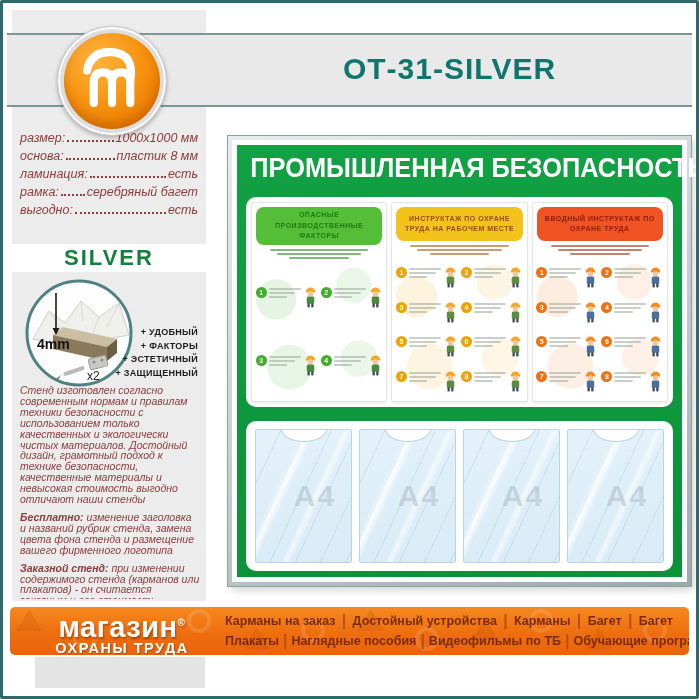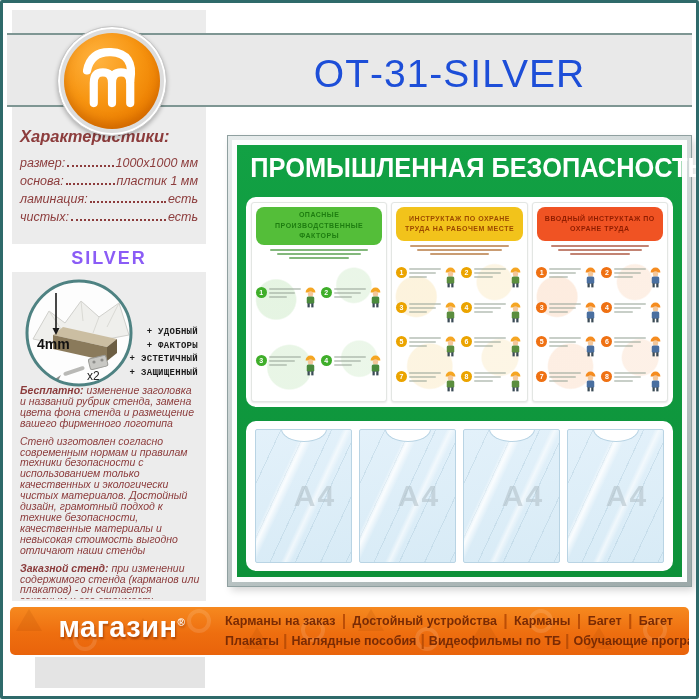--- a/index.html
+++ b/index.html
@@ -7,46 +7,46 @@
   .page { position:relative; width:699px; height:699px; background:#fff; overflow:hidden; }
   .page-border { position:absolute; inset:0; border:3px solid #2F6A6A; border-radius:2px; pointer-events:none; z-index:50; }
 
   
   .sidebar-bg { position:absolute; left:12px; top:10px; width:194px; height:591px; background:#ECECEC; z-index:1; }
 
   
   .header-band { position:absolute; left:7px; right:7px; top:33px; height:74px; background:#E9E9E9;
                  border-top:2px solid #7E9693; border-bottom:2px solid #7E9693; z-index:2; }
   .header-title { position:absolute; left:215px; right:15px; top:52px; text-align:center;
-                  font-size:39px; font-weight:normal; letter-spacing:1px; color:#1d4ed8; z-index:3; }
+                  font-size:30px; font-weight:bold; letter-spacing:1px; color:#0f766e; z-index:3; }
 
   
   .logo-wrap { position:absolute; left:57px; top:26px; width:110px; height:110px; border-radius:50%;
                background:#DDDDDD; border:1px solid #C6C6C6; box-shadow:0 2px 4px rgba(0,0,0,.25), inset 0 0 0 2px #fff; z-index:4; }
   .logo-orange { position:absolute; inset:6px; border-radius:50%;
                background:radial-gradient(circle at 35% 28%, #FFB340 0%, #F79511 45%, #EC7E00 75%, #E06F00 100%);
                box-shadow:inset 0 -6px 10px rgba(160,70,0,.35); }
   .logo-orange svg { position:absolute; inset:0; width:100%; height:100%; }
 
   
   .specs { position:absolute; left:20px; top:127px; width:178px; z-index:2; color:#8C3C3C; }
   .specs-title { font-size:16.5px; font-weight:bold; font-style:italic; margin-bottom:6px; }
   .spec-row { display:flex; align-items:flex-end; font-size:12.5px; font-style:italic; height:18px; white-space:nowrap; }
   .spec-dots { flex:1; border-bottom:2px dotted #8C3C3C; margin:0 2px 3px 2px; min-width:8px; }
   .silver-band { position:absolute; left:12px; top:244px; width:194px; height:28px; background:#FFF;
                  display:flex; align-items:center; justify-content:center; z-index:2;
-                 font-size:18px; font-weight:bold; letter-spacing:2px; color:#8b5cf6; }
+                 font-size:22px; font-weight:bold; letter-spacing:2px; color:#15803d; }
 
   
   .diagram { position:absolute; left:23px; top:277px; width:112px; height:112px; z-index:2; }
   .diagram svg { width:100%; height:100%; }
 
   
   .features { position:absolute; left:108px; top:326px; width:90px; text-align:right; z-index:2; }
-  .feature { font-size:9px; font-weight:bold; color:#1C1C1C; line-height:13.5px; letter-spacing:.3px;font-family:Liberation Mono, monospace; }
+  .feature { font-size:9px; font-weight:bold; color:#1C1C1C; line-height:13.5px; letter-spacing:.3px; }
 
   
   .side-paragraphs { position:absolute; left:20px; top:385px; width:180px; height:214px; overflow:hidden; z-index:2; color:#8C3C3C; }
   .side-par { font-size:10.5px; font-style:italic; line-height:10.9px; margin-bottom:7px; }
   .seg-bold { font-weight:bold; }
 
   
   .stand-frame { position:absolute; left:228px; top:136px; width:463px; height:450px; z-index:2;
                  background:linear-gradient(155deg,#E7ECEC 0%, #CAD3D3 45%, #9CA9A9 100%);
                  box-shadow:0 0 0 1px #8FA0A0, 3px 4px 8px rgba(0,0,0,.18); padding:4px; }
@@ -117,39 +117,43 @@
   <div class="logo-wrap">
     <div class="logo-orange">
       <svg viewBox="0 0 100 100">
         <path d="M31 73 V52 q0 -11 9.5 -11 t9.5 11 v21 M50 52 q0 -11 9.5 -11 t9.5 11 v21" stroke="#fff" stroke-width="8.5" fill="none" stroke-linecap="round"></path>
         <path d="M69 50 q5 -29 -20 -30 q-21 -1 -25 19" stroke="#fff" stroke-width="8.5" fill="none" stroke-linecap="round"></path>
       </svg>
     </div>
   </div>
 
   <div class="specs">
-    <div class="specs-title">Характеристики:</div>
     <div id="specs-list">
         <div class="spec-row">
           <span class="spec-label">размер:</span>
           <span class="spec-dots"></span>
           <span class="spec-value">1000х1000  мм</span>
         </div>
         <div class="spec-row">
           <span class="spec-label">основа:</span>
           <span class="spec-dots"></span>
-          <span class="spec-value">пластик 1 мм</span>
+          <span class="spec-value">пластик 8 мм</span>
         </div>
         <div class="spec-row">
           <span class="spec-label">ламинация:</span>
           <span class="spec-dots"></span>
           <span class="spec-value">есть</span>
         </div>
         <div class="spec-row">
-          <span class="spec-label">чистых:</span>
+          <span class="spec-label">рамка:</span>
+          <span class="spec-dots"></span>
+          <span class="spec-value">серебряный багет</span>
+        </div>
+        <div class="spec-row">
+          <span class="spec-label">выгодно:</span>
           <span class="spec-dots"></span>
           <span class="spec-value">есть</span>
         </div>
       </div>
   </div>
 
   <div class="silver-band">SILVER</div>
 
   <div class="diagram">
     <svg viewBox="0 0 112 112">
@@ -180,22 +184,22 @@
   </div>
 
   <div class="features" id="features">
       <div class="feature">+ УДОБНЫЙ</div>
       <div class="feature">+ ФАКТОРЫ</div>
       <div class="feature">+ ЭСТЕТИЧНЫЙ</div>
       <div class="feature">+ ЗАЩИЩЕННЫЙ</div>
     </div>
 
   <div class="side-paragraphs" id="side-paragraphs">
+      <p class="side-par"><span>Стенд изготовлен согласно современным нормам и правилам техники безопасности с использованием только качественных и экологически чистых материалов. Достойный дизайн, грамотный подход к технике безопасности, качественные материалы и невысокая стоимость выгодно отличают наши стенды</span></p>
       <p class="side-par"><span class="seg-bold">Бесплатно:</span><span> изменение заголовка и названий рубрик стенда, замена цвета фона стенда и размещение вашего фирменного логотипа</span></p>
-      <p class="side-par"><span>Стенд изготовлен согласно современным нормам и правилам техники безопасности с использованием только качественных и экологически чистых материалов. Достойный дизайн, грамотный подход к технике безопасности, качественные материалы и невысокая стоимость выгодно отличают наши стенды</span></p>
       <p class="side-par"><span class="seg-bold">Заказной стенд:</span><span> при изменении содержимого стенда (карманов или плакатов) - он считается заказным и его стоимость рассчитывается отдельно</span></p>
     </div>
 
   <div class="stand-frame">
     <div class="stand-white">
       <div class="stand-green">
         <div class="stand-title">ПРОМЫШЛЕННАЯ БЕЗОПАСНОСТЬ</div>
         <div class="posters-panel" id="posters-panel">
             <div class="poster">
               <div class="poster-head" style="background: rgb(84, 190, 57); color: rgb(30, 125, 16);">ОПАСНЫЕ  ПРОИЗВОДСТВЕННЫЕ ФАКТОРЫ</div>
@@ -564,20 +568,21 @@
         <div class="wm-circ" style="left: 291px; top: 11px;"></div>
         <div class="wm-tri" style="left: 348px; top: 2px;"></div>
         <div class="wm-circ" style="left: 405px; top: 20px;"></div>
         <div class="wm-tri" style="left: 462px; top: 11px;"></div>
         <div class="wm-circ" style="left: 519px; top: 2px;"></div>
         <div class="wm-tri" style="left: 576px; top: 20px;"></div>
         <div class="wm-circ" style="left: 633px; top: 11px;"></div>
       </div>
     <div class="footer-logo">
       <div class="footer-logo-1"><span>магазин</span><span class="footer-logo-reg">®</span></div>
+      <div class="footer-logo-2">ОХРАНЫ ТРУДА</div>
     </div>
     <div class="footer-menu">
       <div class="menu-row" id="menu-row-1">
           <span class="menu-item">Карманы на заказ</span>
           <span class="menu-sep">|</span>
           <span class="menu-item">Достойный устройства</span>
           <span class="menu-sep">|</span>
           <span class="menu-item">Карманы</span>
           <span class="menu-sep">|</span>
           <span class="menu-item">Багет</span>

